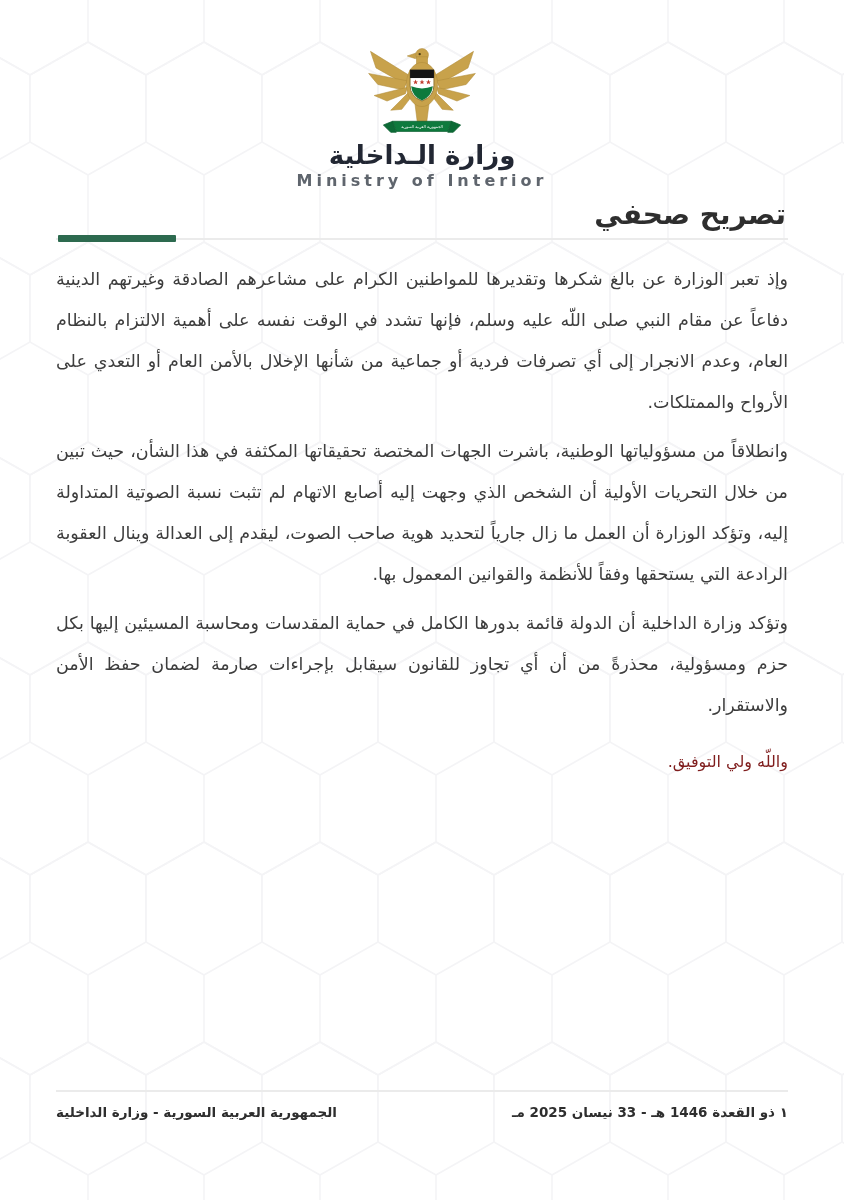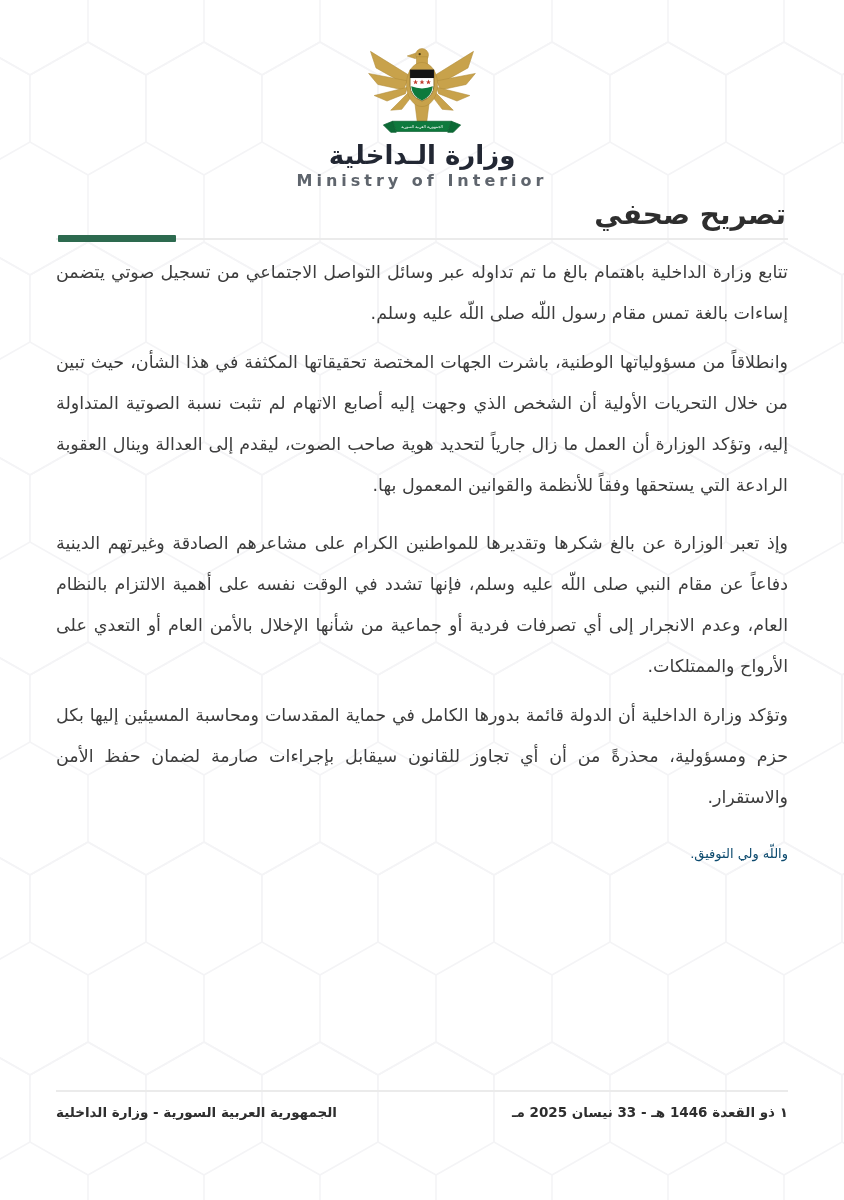--- a/index.html
+++ b/index.html
@@ -40,21 +40,21 @@
   .body-text{direction:rtl;margin-top:10px;}
   p.para{
     margin:0 0 8px 0;
     font-size:17.5px;line-height:41px;color:#3d3d3d;
     text-align:justify;text-align-last:right;
     font-weight:500;
   }
   p.gap-before{margin-top:17px;}
   p.closing{
     margin:15px 0 0 0;
-    font-size:13px;line-height:41px;color:#0c4a6e;
+    font-size:16px;line-height:41px;color:#7f1d1d;
     text-align:right;font-weight:500;
   }
 
   
   .footer{position:absolute;left:56px;right:56px;top:1090px;z-index:1;}
   .footer .line{height:2px;background:#ebebeb;}
   .footer-row{
     display:flex;justify-content:space-between;align-items:center;
     direction:rtl;margin-top:12px;
     font-size:13.5px;font-weight:bold;color:#2e2e2e;
@@ -128,23 +128,22 @@
       <div class="ministry-en">Ministry of Interior</div>
     </div>
 
     <h1 class="title">تصريح صحفي</h1>
     <div class="rule">
       <div class="line"></div>
       <div class="green-seg"></div>
     </div>
 
     <div class="body-text">
-      <p class="para">تتابع وزارة الداخلية باهتمام بالغ ما تم تداوله عبر وسائل التواصل الاجتماعي من تسجيل صوتي يتضمن إساءات بالغة تمس مقام رسول اللّه صلى اللّه عليه وسلم.</p>
+      <p class="para gap-before">وإذ تعبر الوزارة عن بالغ شكرها وتقديرها للمواطنين الكرام على مشاعرهم الصادقة وغيرتهم الدينية دفاعاً عن مقام النبي صلى اللّه عليه وسلم، فإنها تشدد في الوقت نفسه على أهمية الالتزام بالنظام العام، وعدم الانجرار إلى أي تصرفات فردية أو جماعية من شأنها الإخلال بالأمن العام أو التعدي على الأرواح والممتلكات.</p>
       <p class="para">وانطلاقاً من مسؤولياتها الوطنية، باشرت الجهات المختصة تحقيقاتها المكثفة في هذا الشأن، حيث تبين من خلال التحريات الأولية أن الشخص الذي وجهت إليه أصابع الاتهام لم تثبت نسبة الصوتية المتداولة إليه، وتؤكد الوزارة أن العمل ما زال جارياً لتحديد هوية صاحب الصوت، ليقدم إلى العدالة وينال العقوبة الرادعة التي يستحقها وفقاً للأنظمة والقوانين المعمول بها.</p>
-      <p class="para gap-before">وإذ تعبر الوزارة عن بالغ شكرها وتقديرها للمواطنين الكرام على مشاعرهم الصادقة وغيرتهم الدينية دفاعاً عن مقام النبي صلى اللّه عليه وسلم، فإنها تشدد في الوقت نفسه على أهمية الالتزام بالنظام العام، وعدم الانجرار إلى أي تصرفات فردية أو جماعية من شأنها الإخلال بالأمن العام أو التعدي على الأرواح والممتلكات.</p>
       <p class="para">وتؤكد وزارة الداخلية أن الدولة قائمة بدورها الكامل في حماية المقدسات ومحاسبة المسيئين إليها بكل حزم ومسؤولية، محذرةً من أن أي تجاوز للقانون سيقابل بإجراءات صارمة لضمان حفظ الأمن والاستقرار.</p>
       <p class="closing">واللّه ولي التوفيق.</p>
     </div>
   </div>
 
   <div class="footer">
     <div class="line"></div>
     <div class="footer-row">
       <span>١ ذو القعدة 1446 هـ  -  33 نيسان 2025 مـ</span>
       <span>الجمهورية العربية السورية - وزارة الداخلية</span>

